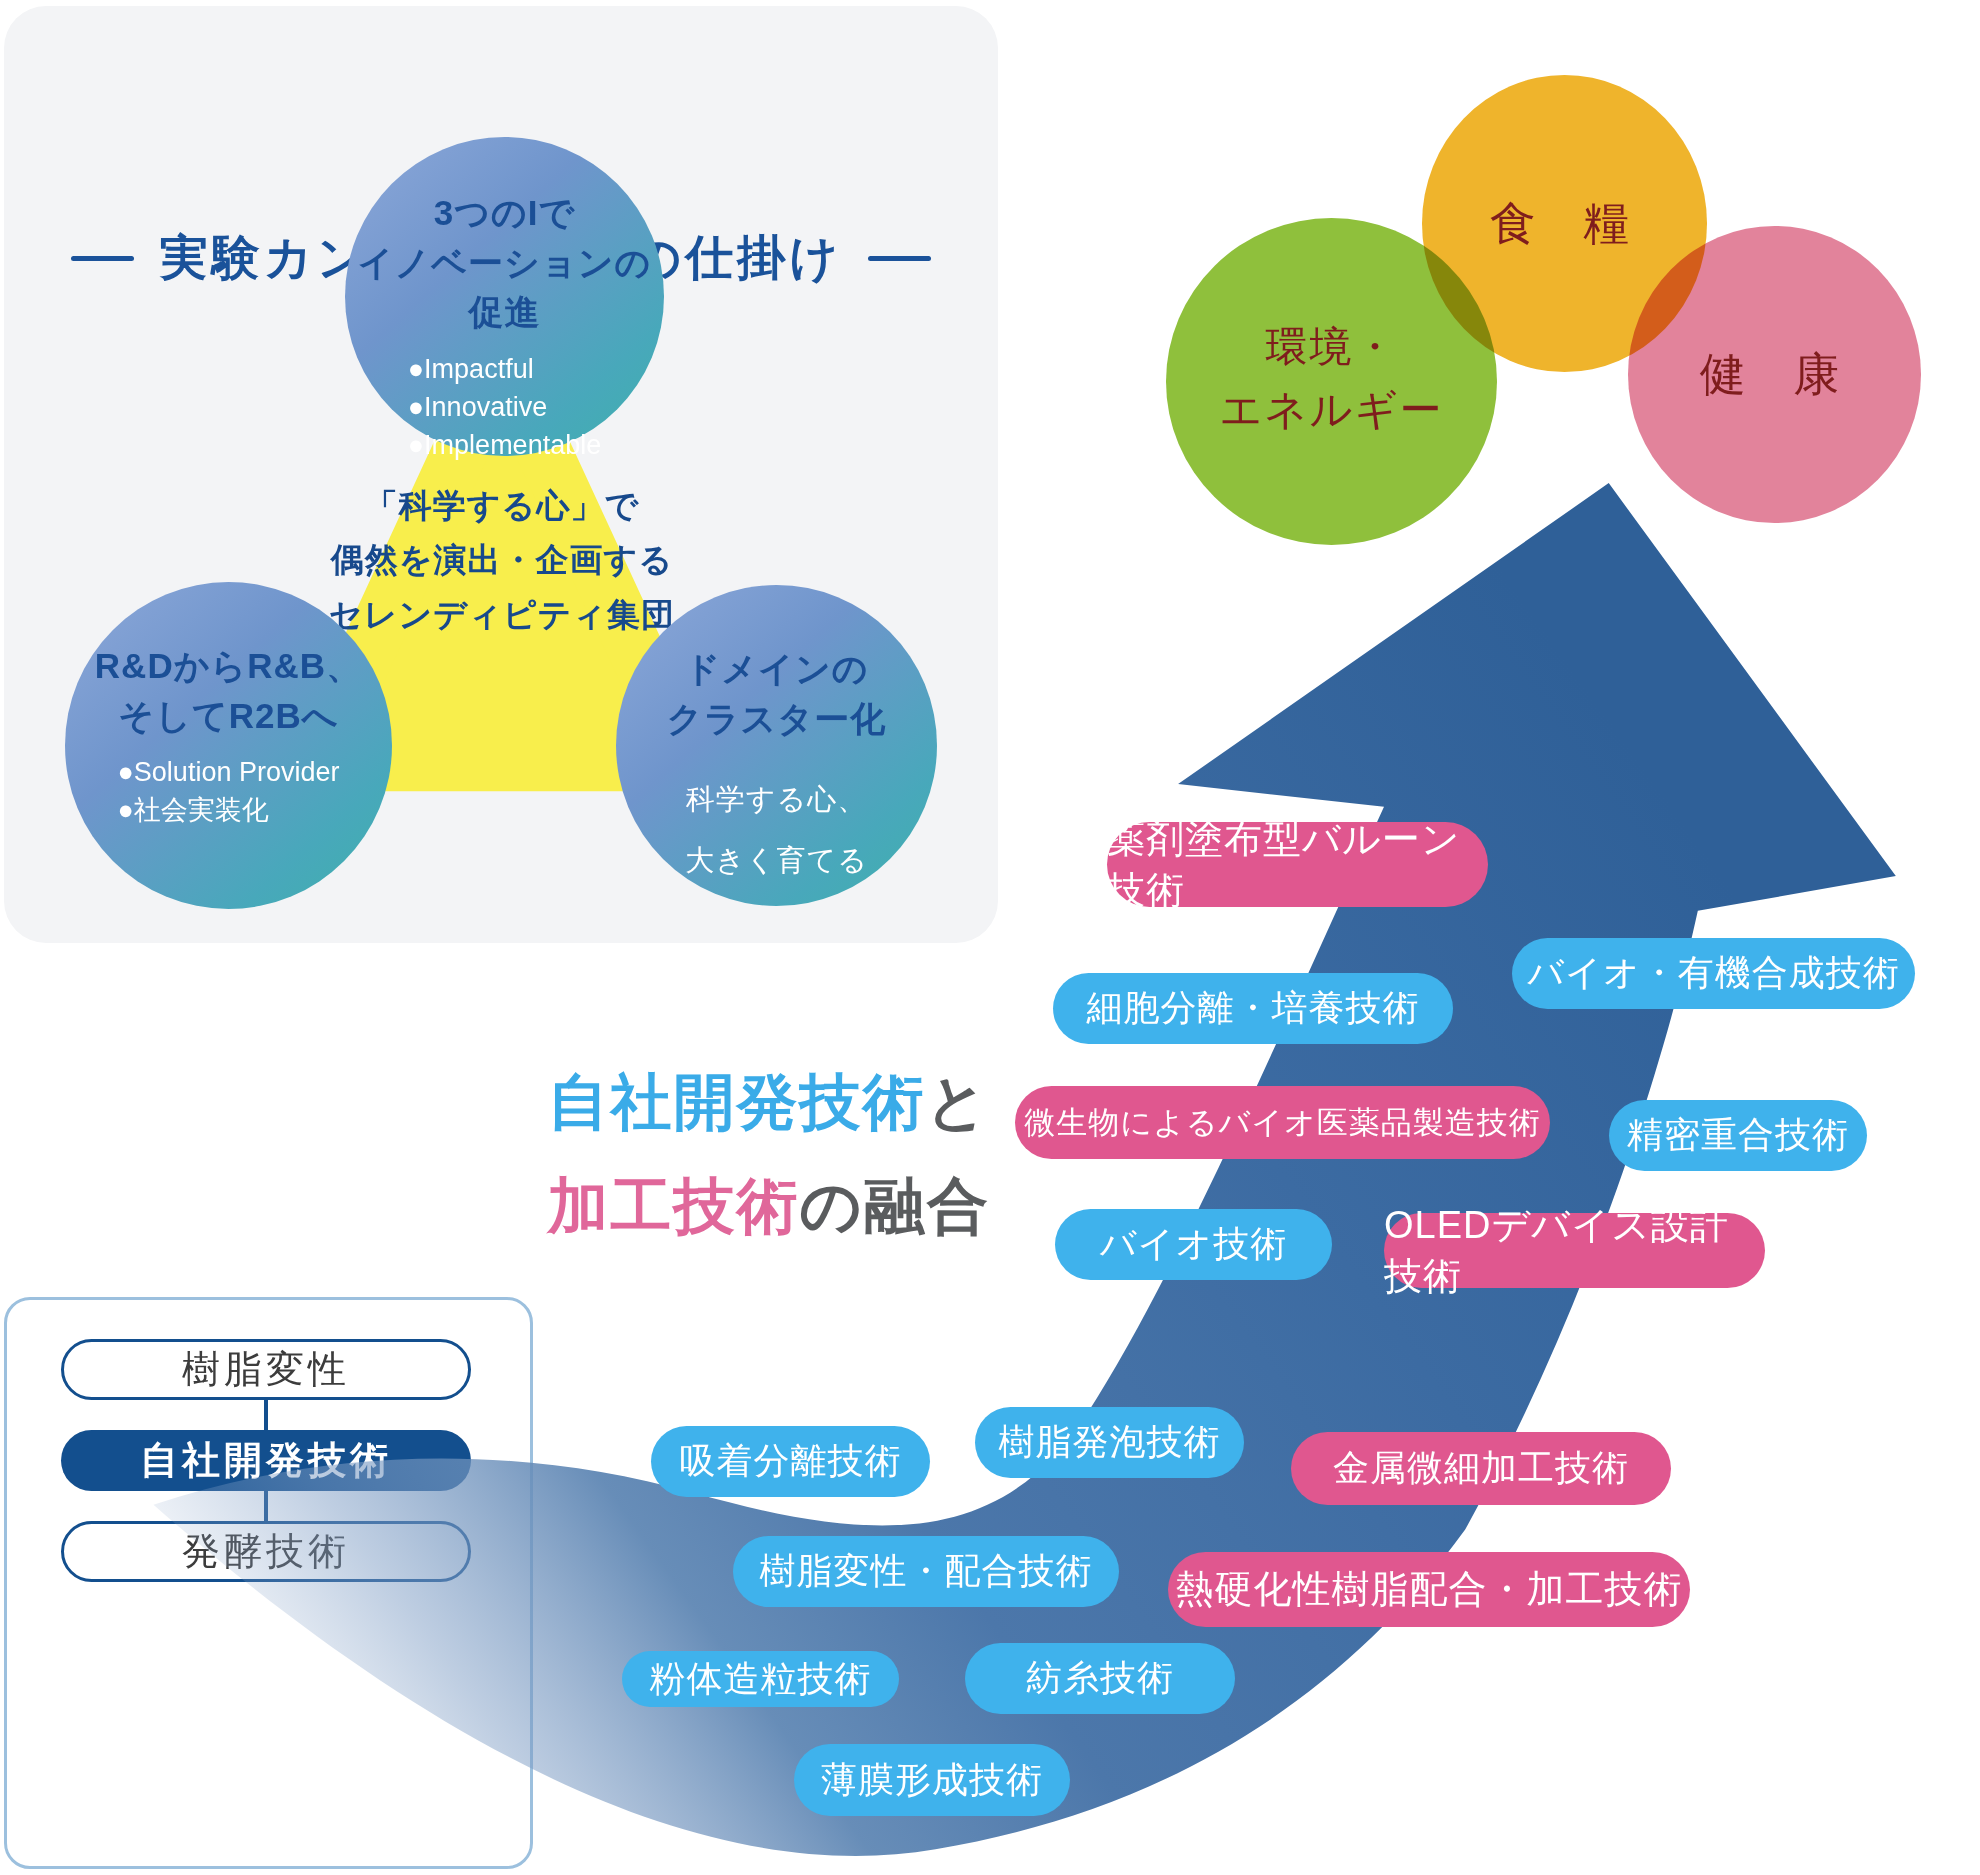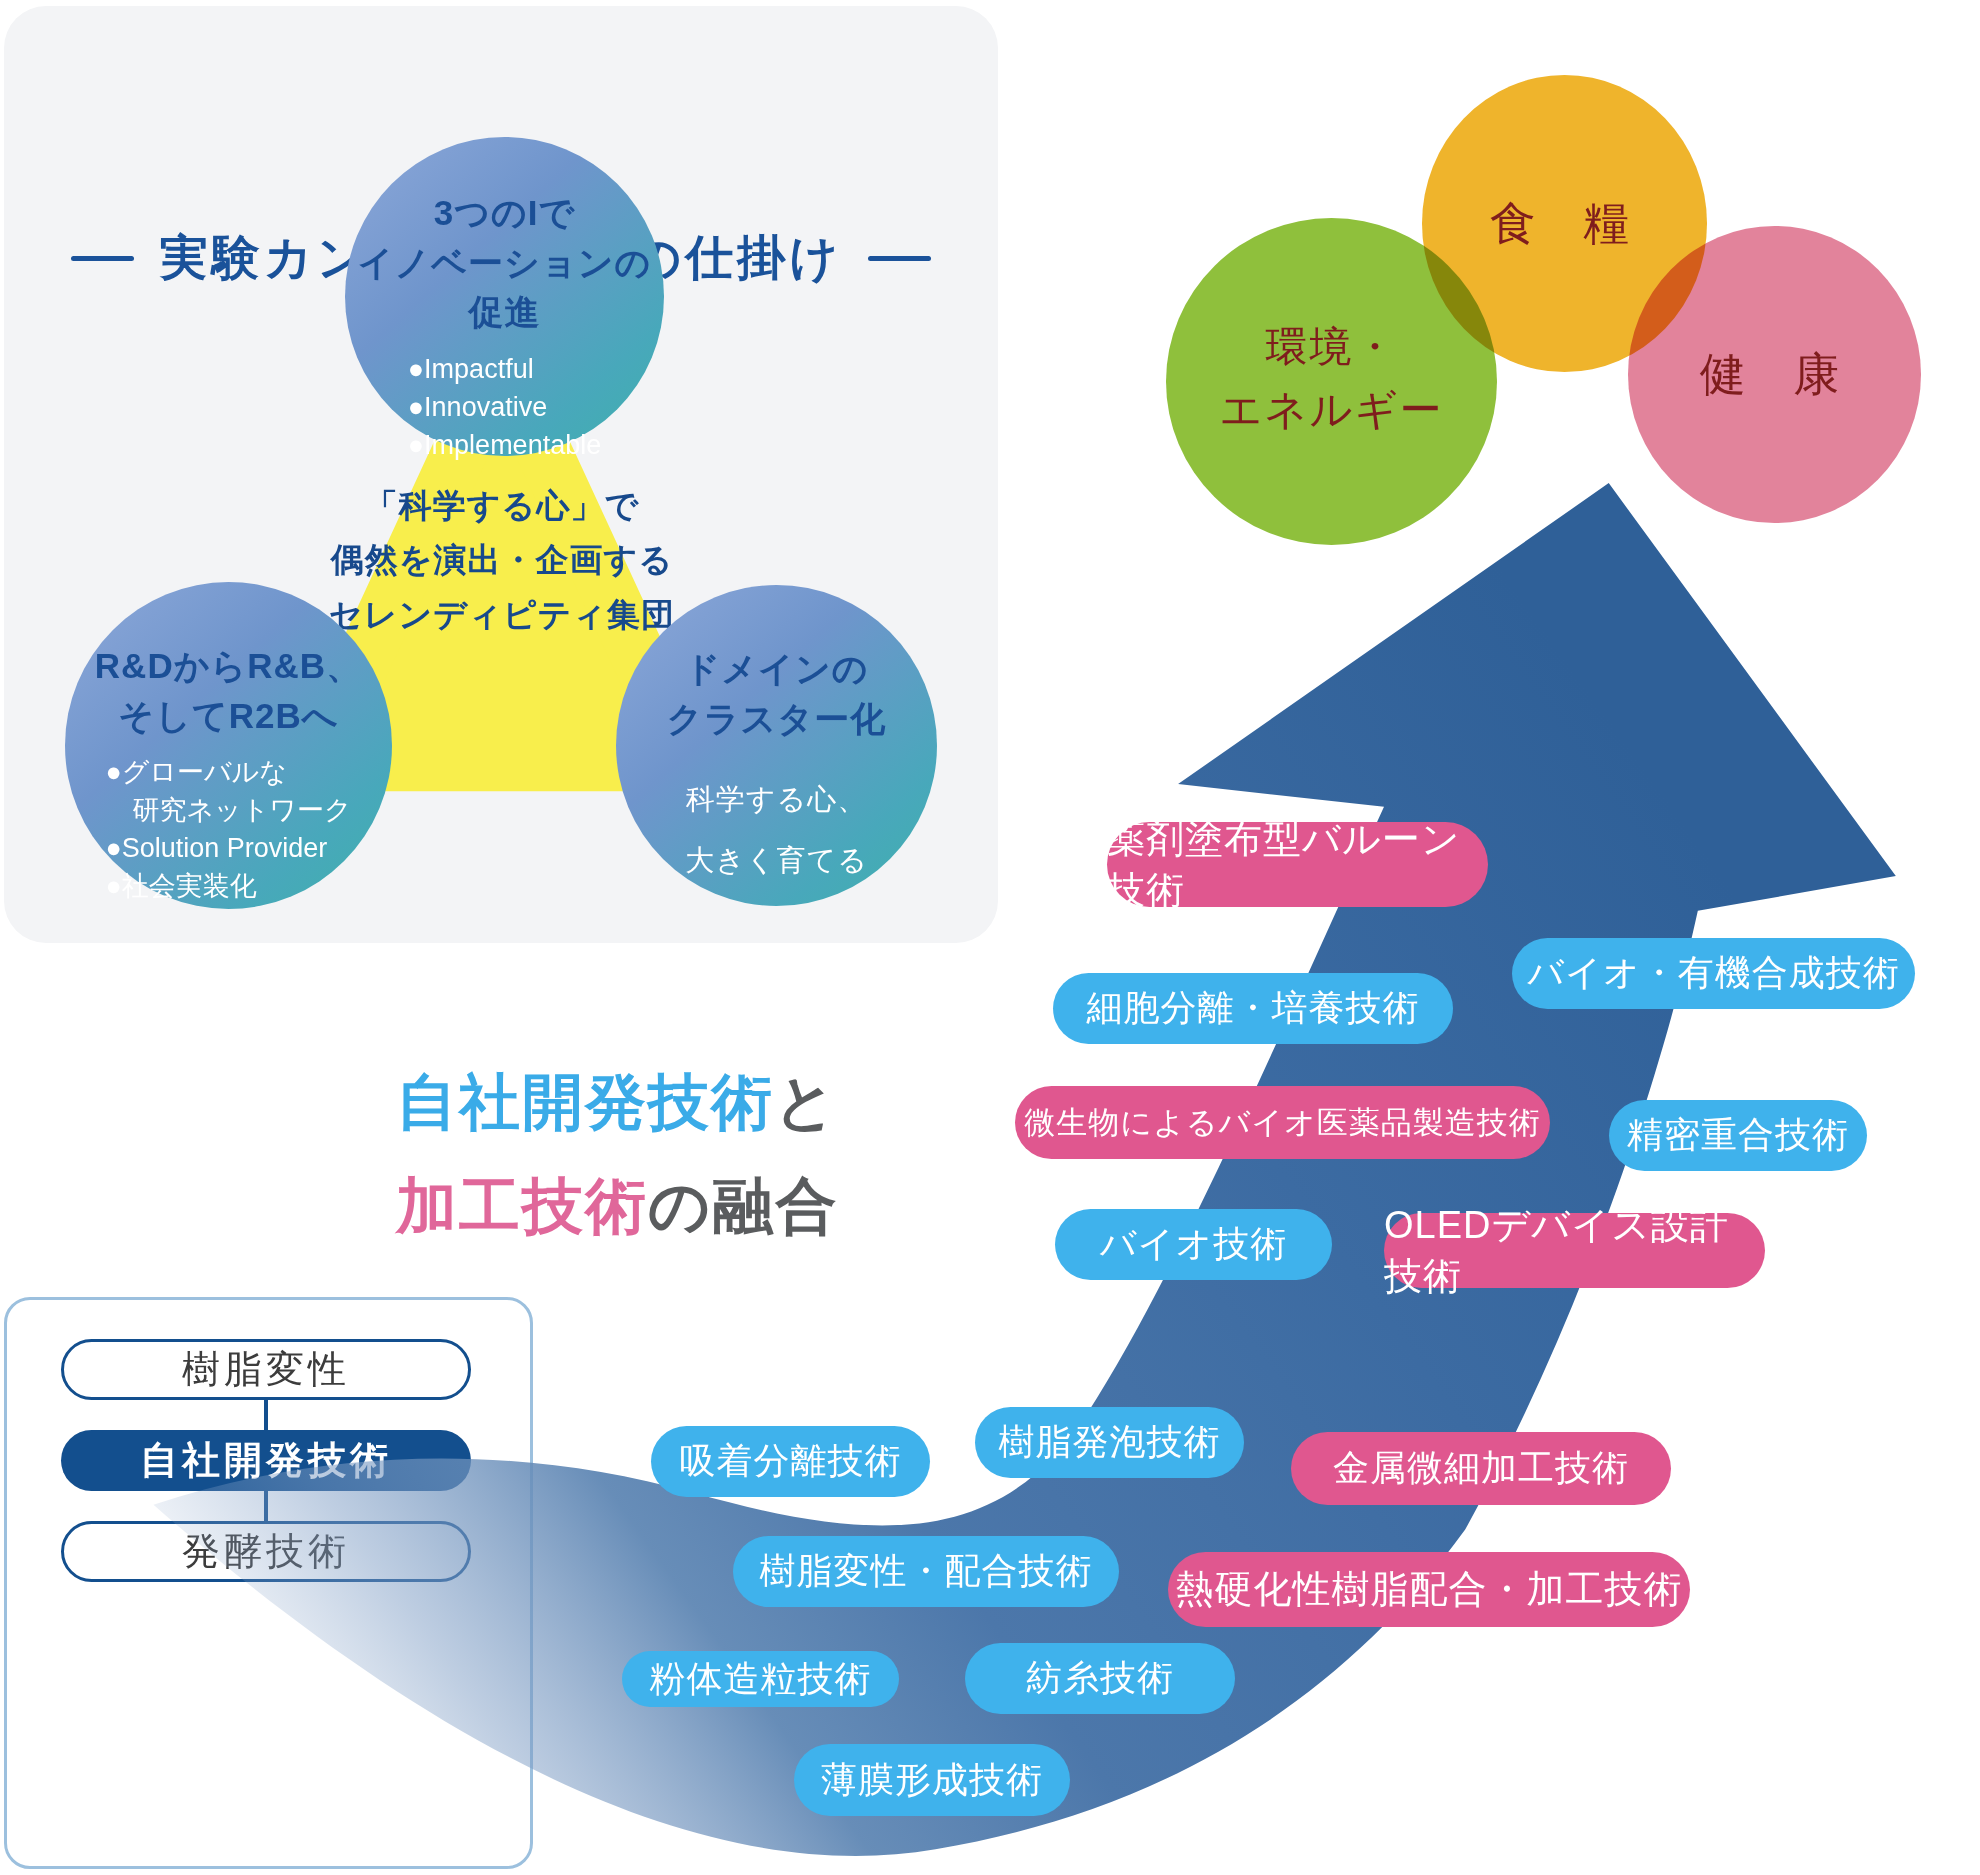--- a/index.html
+++ b/index.html
@@ -31,21 +31,21 @@
   .venn-green .vlabel{font-size:42px;line-height:1.5;letter-spacing:2px;}
   .venn-yellow{left:1422px;top:75px;width:285px;height:297px;background:#efb42c;}
   .venn-yellow .vlabel{font-size:46px;letter-spacing:10px;}
   .venn-pink{left:1628px;top:226px;width:293px;height:297px;background:#e2839b;}
   .venn-pink .vlabel{font-size:46px;letter-spacing:10px;}
 
   
   .arrow-svg{position:absolute;left:0;top:0;width:1980px;height:1875px;z-index:2;pointer-events:none;}
 
   
-  .headline{position:absolute;left:396px;top:1051px;width:594px;text-align:left;font-size:61px;font-weight:bold;line-height:1.70;letter-spacing:2px;z-index:3;}
+  .headline{position:absolute;left:396px;top:1051px;width:594px;text-align:right;font-size:61px;font-weight:bold;line-height:1.70;letter-spacing:2px;z-index:3;}
   .hl-own{color:var(--headline-blue,#3aabe8);}
   .hl-intro{color:var(--headline-pink,#e0679a);}
   .hl-gray{color:var(--headline-gray,#5a5c5e);}
 
   
   .core-box{position:absolute;left:4px;top:1297px;width:529px;height:572px;background:#ffffff;border:3px solid var(--box-border,#9cc0de);border-radius:26px;box-sizing:border-box;z-index:1;}
   .core-line{position:absolute;left:264px;top:1386px;width:4px;height:158px;background:var(--box-navy,#134f8e);z-index:1;}
   .core-pill{position:absolute;left:61px;width:410px;height:61px;border-radius:33px;display:flex;align-items:center;justify-content:center;font-size:38px;letter-spacing:4px;box-sizing:border-box;z-index:1;}
   .core-outline{background:#ffffff;border:3px solid var(--box-navy,#134f8e);color:#3c3c3c;}
   .core-filled{background:var(--box-navy,#134f8e);color:#ffffff;font-weight:bold;}
@@ -86,22 +86,20 @@
         <div class="ml">●Impactful</div>
         <div class="ml">●Innovative</div>
         <div class="ml">●Implementable</div>
       </div>
     </div>
 
     <div class="pcircle pc-left">
       <div class="ctitle ml">R&amp;DからR&amp;B、
 そしてR2Bへ</div>
       <div class="cbullets">
-        <div class="ml">●グローバルな
-　研究ネットワーク</div>
         <div class="ml">●Solution Provider</div>
         <div class="ml">●社会実装化</div>
       </div>
     </div>
 
     <div class="pcircle pc-right">
       <div class="ctitle ml">ドメインの
 クラスター化</div>
       <div class="cnote ml">科学する心、
 大きく育てる</div>

